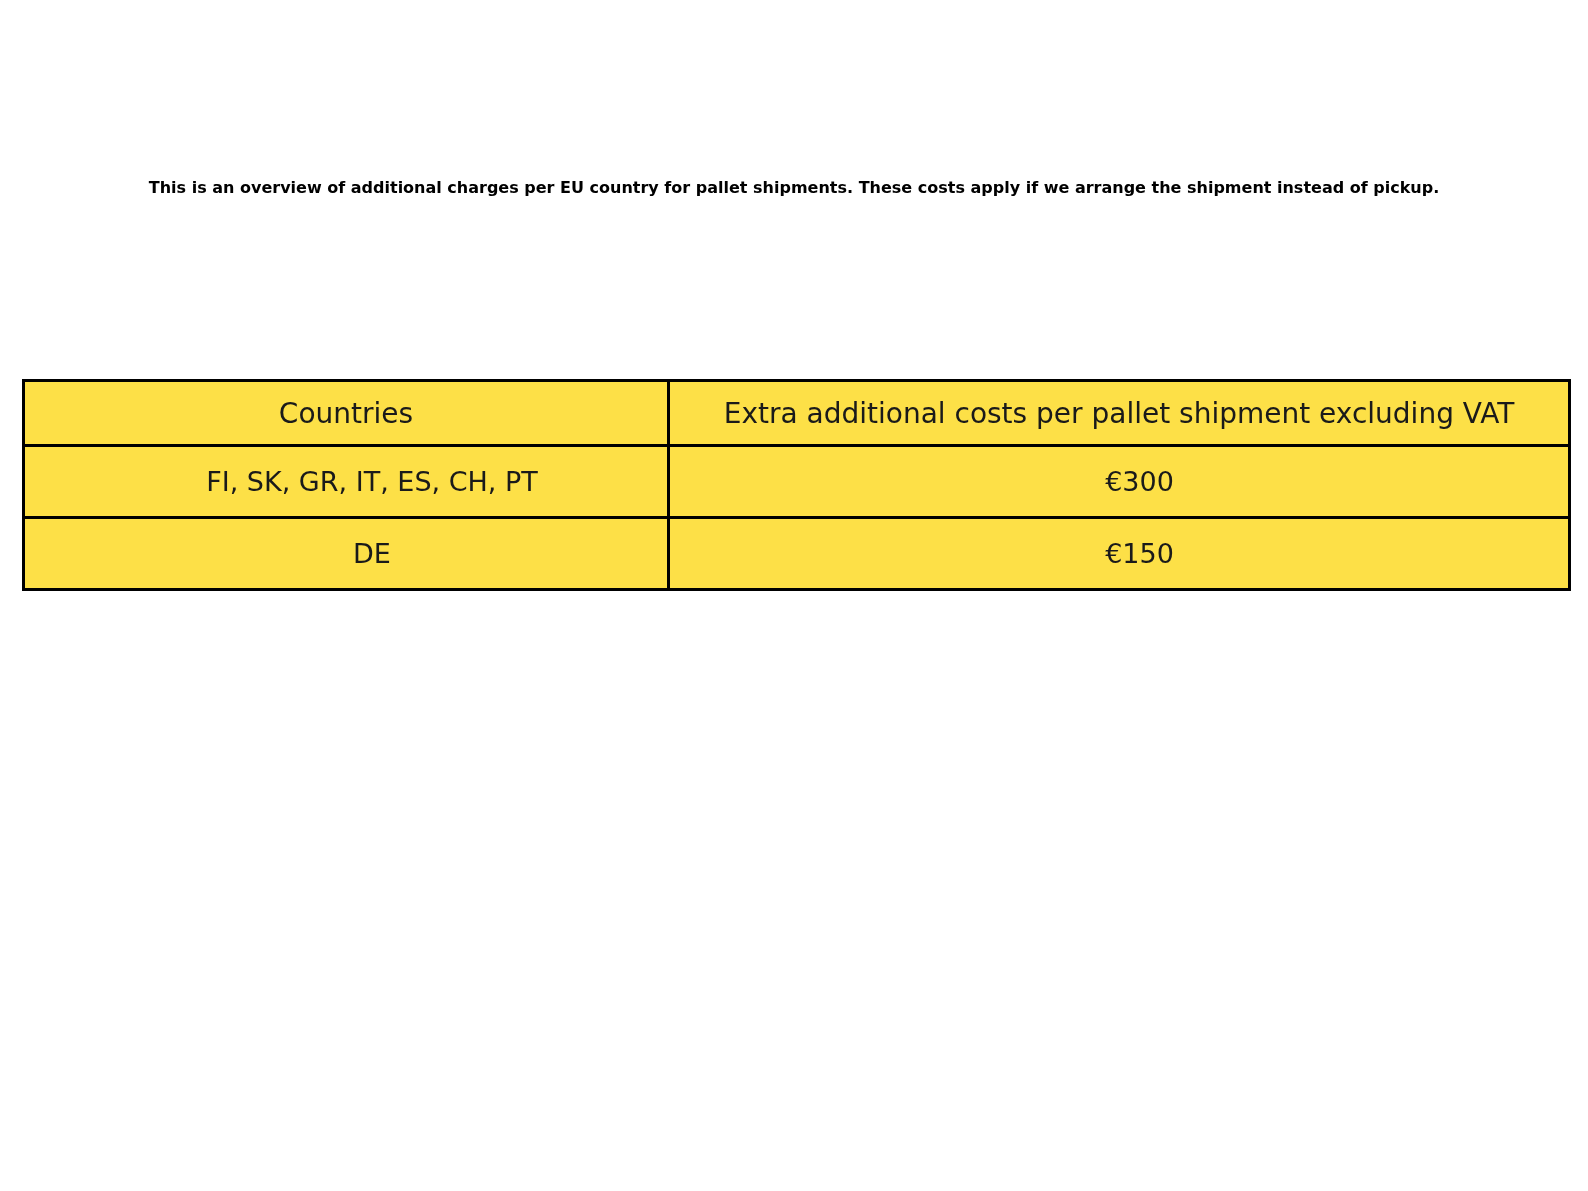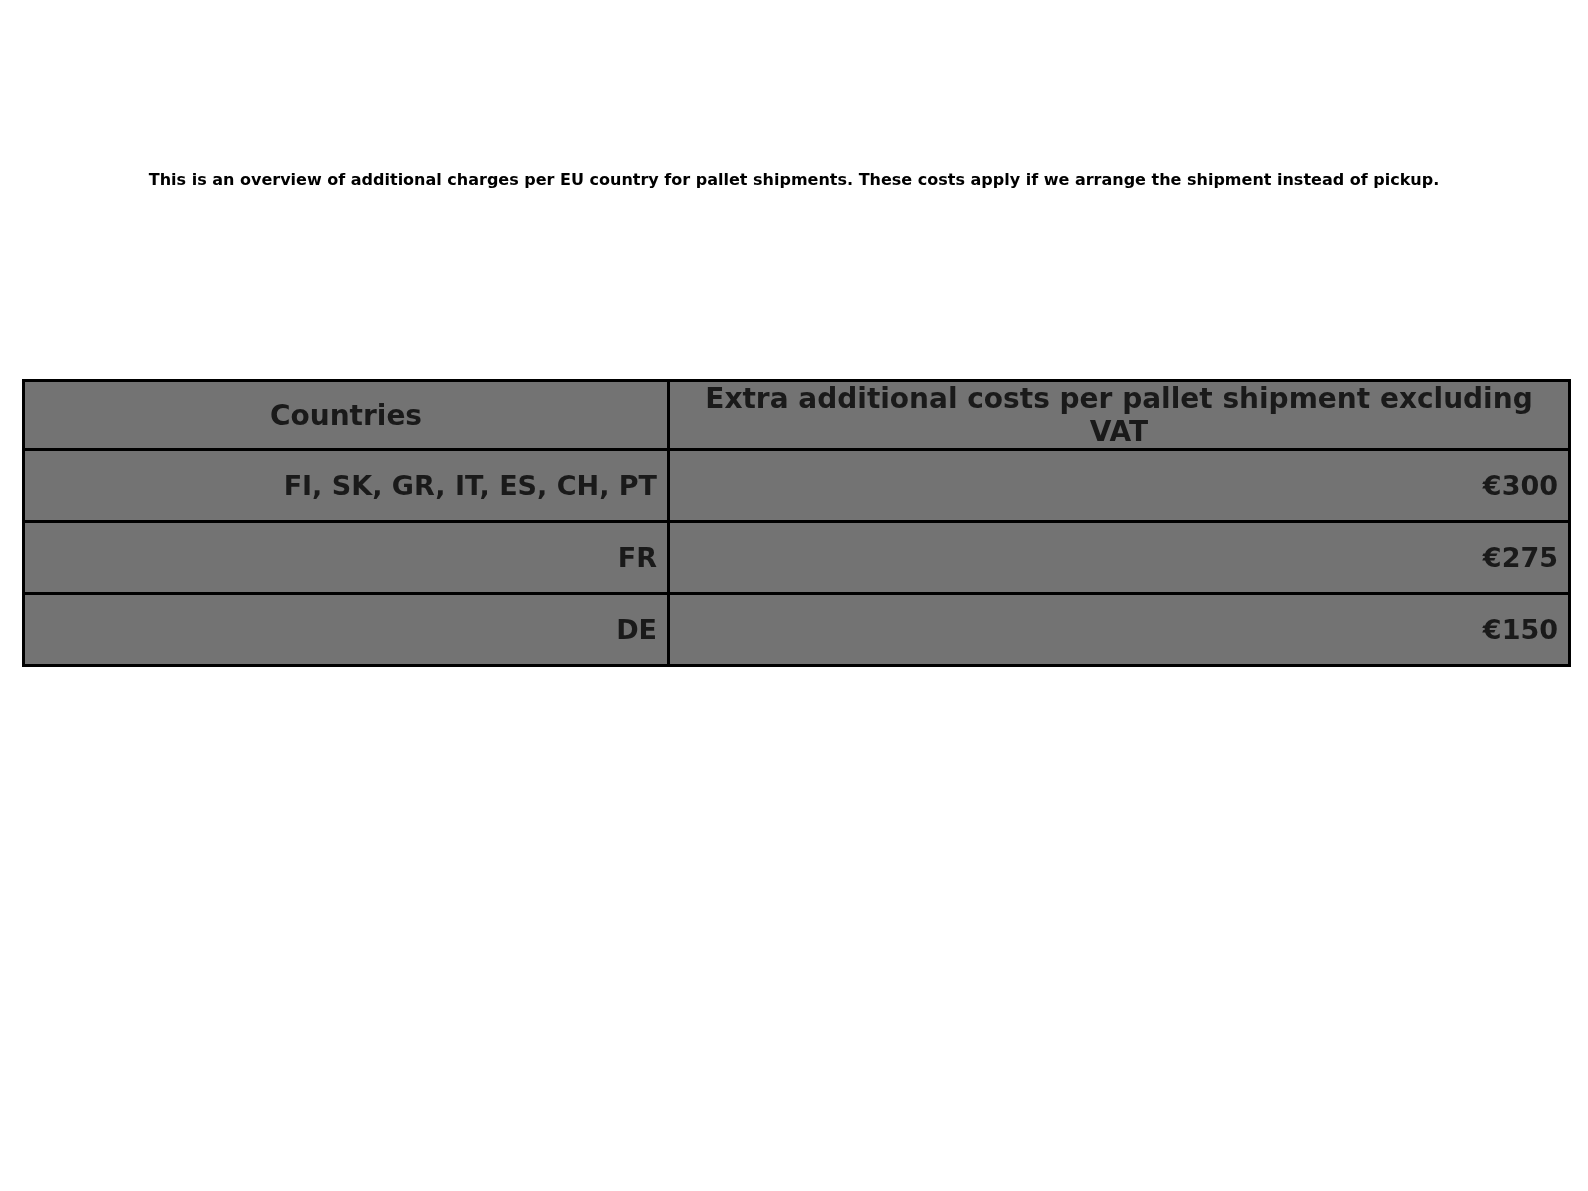--- a/index.html
+++ b/index.html
@@ -15,50 +15,49 @@
   }
   .intro {
     position: absolute;
     top: 162px;
     left: 0;
     width: 100%;
     text-align: center;
     font-size: 16px;
     font-weight: bold;
     color: #000000;
-    margin-top: 8px;
   }
   table.charges {
     position: absolute;
     top: 379px;
     left: 22px;
     width: 1546px;
     border-collapse: collapse;
     table-layout: fixed;
   }
   table.charges th,
   table.charges td {
     border: 3px solid #000000;
-    font-weight: bold;
+    font-weight: normal;
     color: #1a1a1a;
-    background: #737373;
+    background: #fde047;
     vertical-align: middle;
   }
   table.charges th {
     height: 62px;
     font-size: 28px;
     text-align: center;
     padding: 0 8px;
   }
   col.col-countries { width: 645px; }
   col.col-cost     { width: 901px; }
   table.charges td {
     height: 67px;
     font-size: 27px;
-    text-align: right;
+    text-align: center;
   }
   td.cell-countries { padding-left: 62px; padding-right: 10px; }
   td.cell-cost      { padding-left: 51px; padding-right: 10px; }
 </style>
 </head>
 <body>
 
 <p class="intro">This is an overview of additional charges per EU country for pallet shipments. These costs apply if we arrange the shipment instead of pickup.</p>
 
 <table class="charges">
@@ -71,21 +70,17 @@
       <th>Countries</th>
       <th>Extra additional costs per pallet shipment excluding VAT</th>
     </tr>
   </thead>
   <tbody>
     <tr>
       <td class="cell-countries">FI, SK, GR, IT, ES, CH, PT</td>
       <td class="cell-cost">€300</td>
     </tr>
     <tr>
-      <td class="cell-countries">FR</td>
-      <td class="cell-cost">€275</td>
-    </tr>
-    <tr>
       <td class="cell-countries">DE</td>
       <td class="cell-cost">€150</td>
     </tr>
   </tbody>
 </table>
 
 </body></html>

